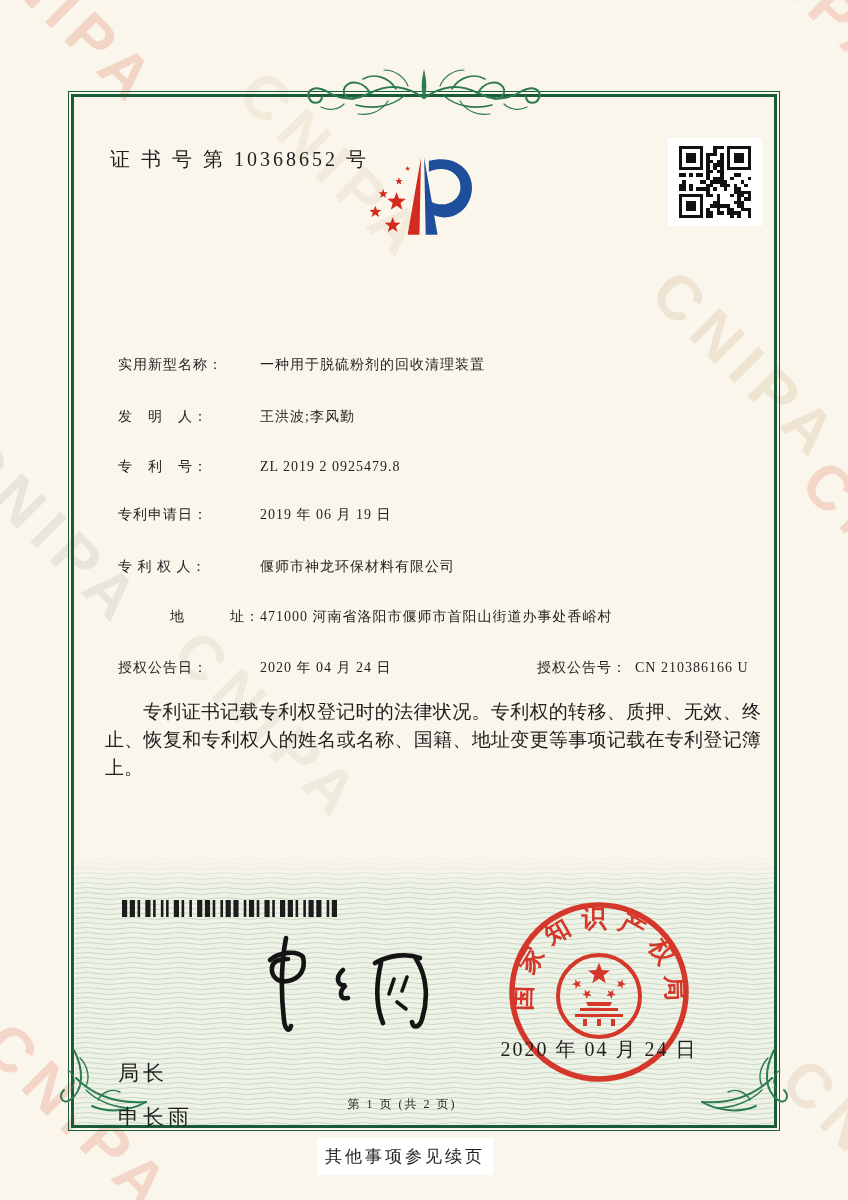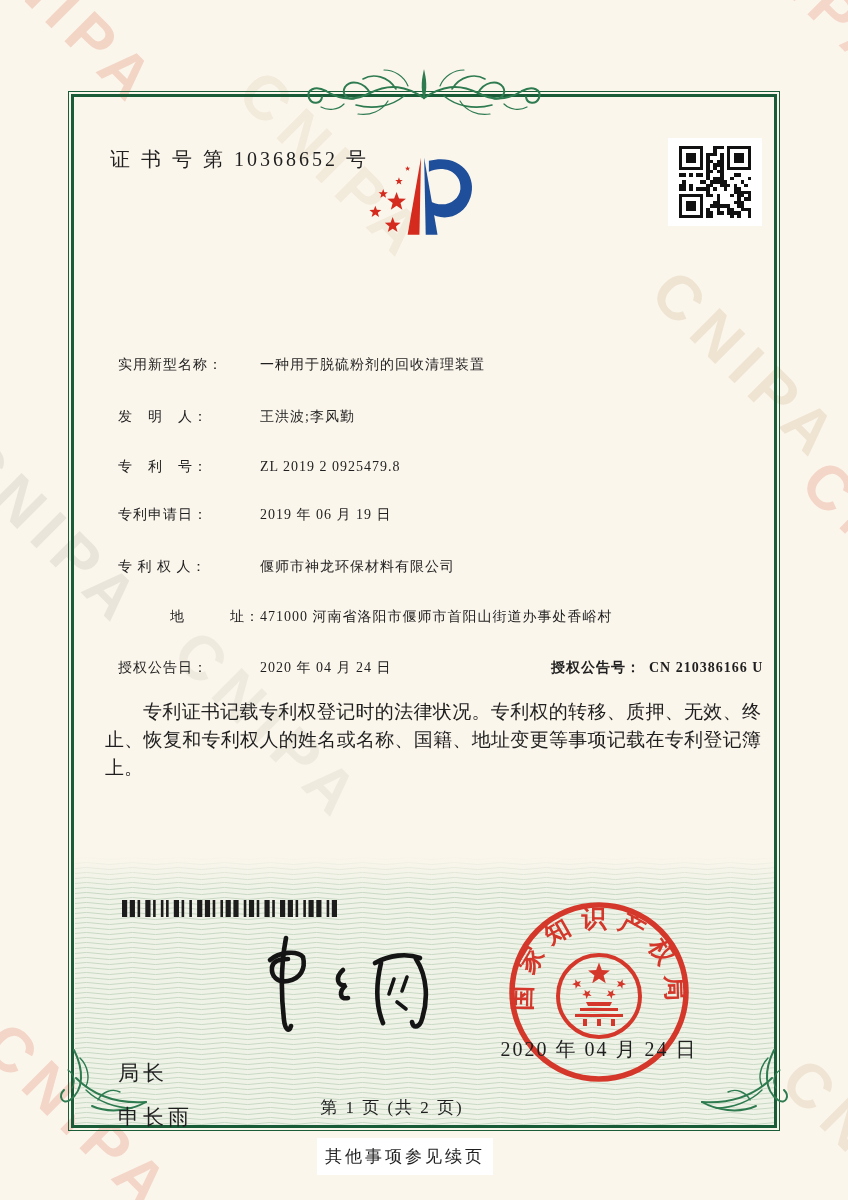--- a/index.html
+++ b/index.html
@@ -17,33 +17,33 @@
       background:linear-gradient(to bottom,#fbf6ec,rgba(251,246,236,0));}
   .cert-no{position:absolute;left:110px;top:146px;font-size:20px;letter-spacing:3px;z-index:4;}
   .logo{position:absolute;left:358px;top:140px;z-index:4;}
   .qr-box{position:absolute;left:668px;top:138px;width:94px;height:88px;background:#ffffff;z-index:4;}
   .qr-box svg{position:absolute;left:11px;top:8px;width:72px;height:72px;}
   .title{position:absolute;left:0;top:250px;width:848px;text-align:center;font-size:45px;
       font-weight:bold;letter-spacing:9px;z-index:4;}
   .frow{position:absolute;left:118px;z-index:4;font-size:14px;white-space:nowrap;}
   .frow .lab{display:inline-block;width:142px;letter-spacing:1px;}
   .frow .val{letter-spacing:1px;}
-  .grant2{position:absolute;left:433px;top:0;font-weight:bold;}
+  .grant2{position:absolute;left:419px;top:0;}
   .body-text{position:absolute;left:105px;top:698px;width:656px;z-index:4;font-size:19px;
       line-height:28px;text-align:justify;}
   .body-text p{margin:0;text-indent:2em;}
   .barcode{position:absolute;left:122px;top:900px;width:215px;height:17px;z-index:4;}
   .officials{position:absolute;left:118px;top:1021px;z-index:4;font-size:21px;letter-spacing:4px;margin-top:38px;}
   .officials div{margin-bottom:16px;}
   .signature{position:absolute;left:248px;top:930px;z-index:5;}
   .seal{position:absolute;left:504px;top:897px;z-index:4;}
   .seal-date{position:absolute;left:599px;top:1036px;transform:translateX(-50%);z-index:6;
       font-size:20px;letter-spacing:2px;white-space:nowrap;}
-  .page-info{position:absolute;left:392px;top:1096px;transform:translateX(-50%);z-index:4;
-      font-size:17px;letter-spacing:2px;}
+  .page-info{position:absolute;left:402px;top:1096px;transform:translateX(-50%);z-index:4;
+      font-size:12px;letter-spacing:2px;}
   .note-strip{position:absolute;left:405px;top:1138px;transform:translateX(-50%);z-index:4;
       background:#ffffff;padding:7px 8px;font-size:17px;letter-spacing:3px;white-space:nowrap;}
 </style>
 </head>
 <body>
 
 <div class="page">
 
   <div class="wm" style="left:-55px;top:-25px;color:rgba(225,135,110,0.30);">CNIPA</div>
   <div class="wm" style="left:688px;top:-52px;color:rgba(225,135,110,0.28);">CNIPA</div>

